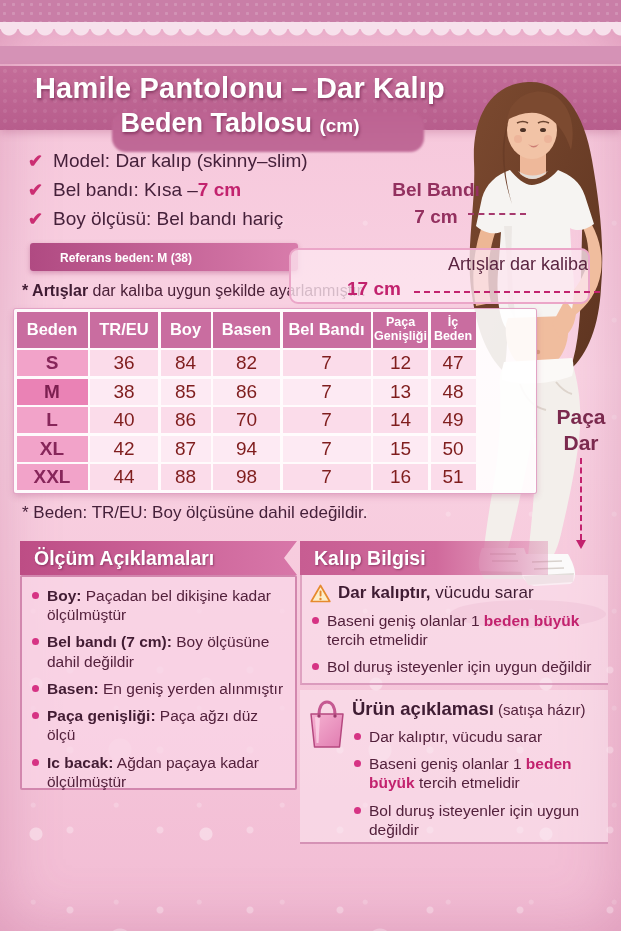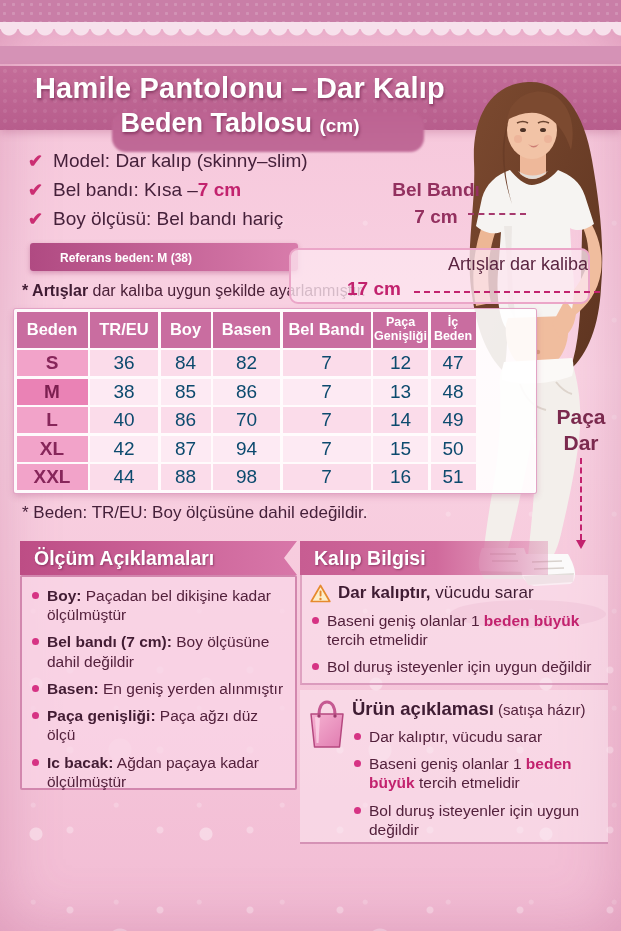--- a/index.html
+++ b/index.html
@@ -73,21 +73,21 @@
   .size-table{ left:14px; top:309px; width:522px; z-index:4; display:grid;
     grid-template-columns:71px 68px 50px 67px 88px 55px 45px;
     grid-template-rows:36px repeat(5,26px);
     gap:2.5px; padding:2.5px; background:rgba(255,255,255,.9); border-radius:2px;
     box-shadow:0 0 0 1px #e2a3c5, 0 3px 7px rgba(160,60,110,.3); }
   .cell{ display:flex; align-items:center; justify-content:center; text-align:center; }
   .th{ background:#c96da0; color:#fff; font-weight:bold; font-size:16.5px; }
   .th.small{ font-size:12.5px; line-height:1.1; }
   .size{ background:#f2a3c9; color:#87265a; font-weight:bold; font-size:19px; }
   .size.hl{ background:#ea82b5; color:#7c1f50; }
-  .val{ background:#fbdcea; color:#0c4a6e; font-size:19px; }
+  .val{ background:#fbdcea; color:#7f1d1d; font-size:19px; }
   .val.lt{ background:#fdeaf3; }
   .table-note{ left:22px; top:503px; z-index:4; font-size:17px; color:#45203a; }
 
   
   .ribbon{ height:34px; z-index:5; color:#fff; font-weight:bold; font-size:19.5px;
     line-height:34px; padding-left:14px; text-shadow:1px 1px 2px rgba(95,20,60,.5); }
   .ribbon-left{ left:20px; top:541px; width:277px;
     background:linear-gradient(90deg,#bd4d85,#d877a9);
     clip-path:polygon(0 0,100% 0,calc(100% - 13px) 50%,100% 100%,0 100%);
     box-shadow:0 2px 5px rgba(150,40,100,.35); }

